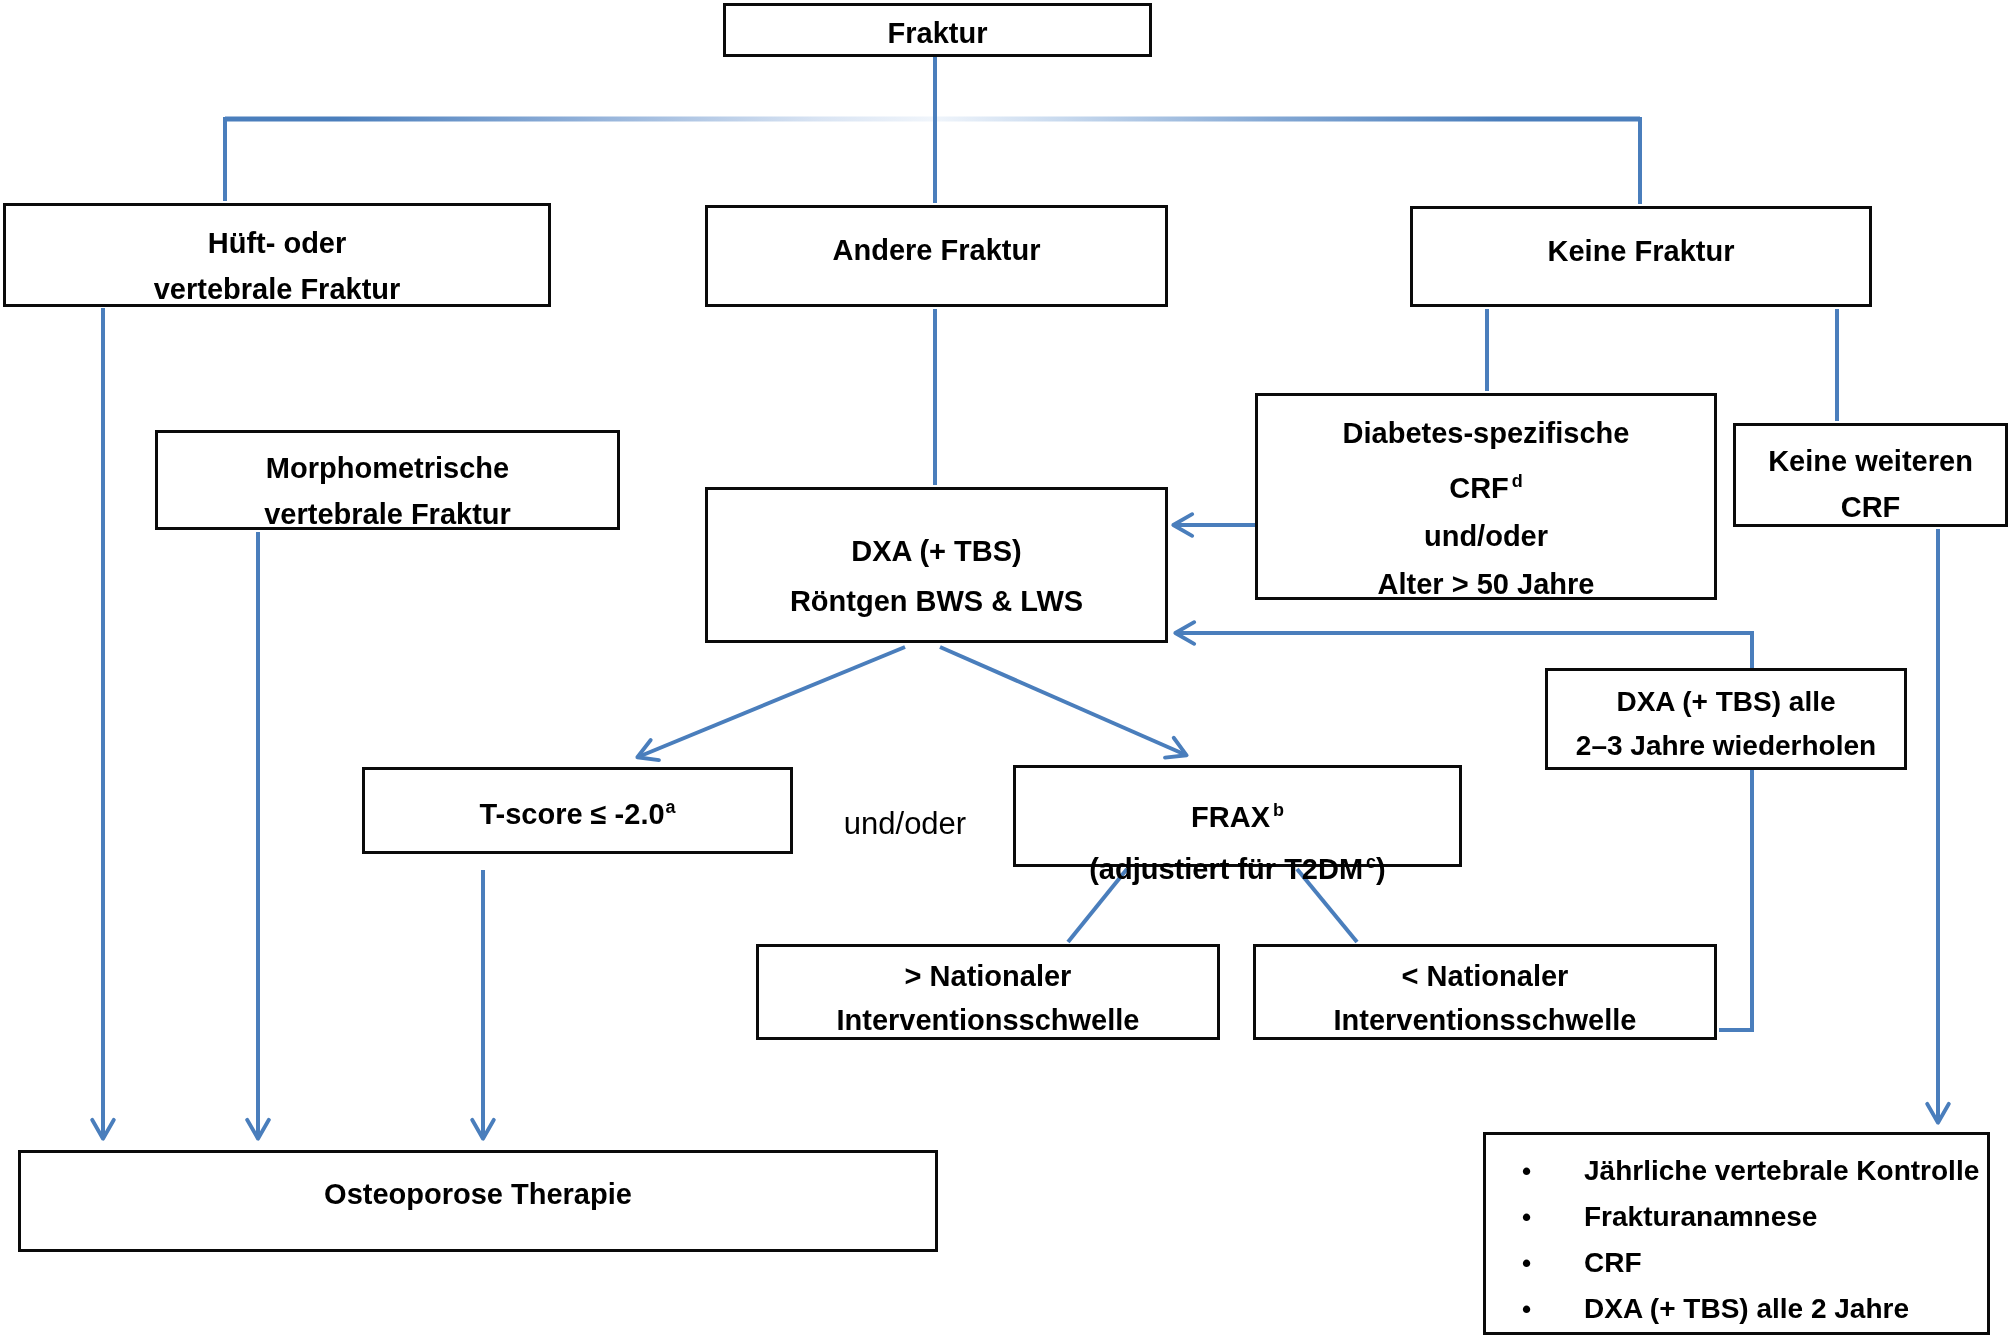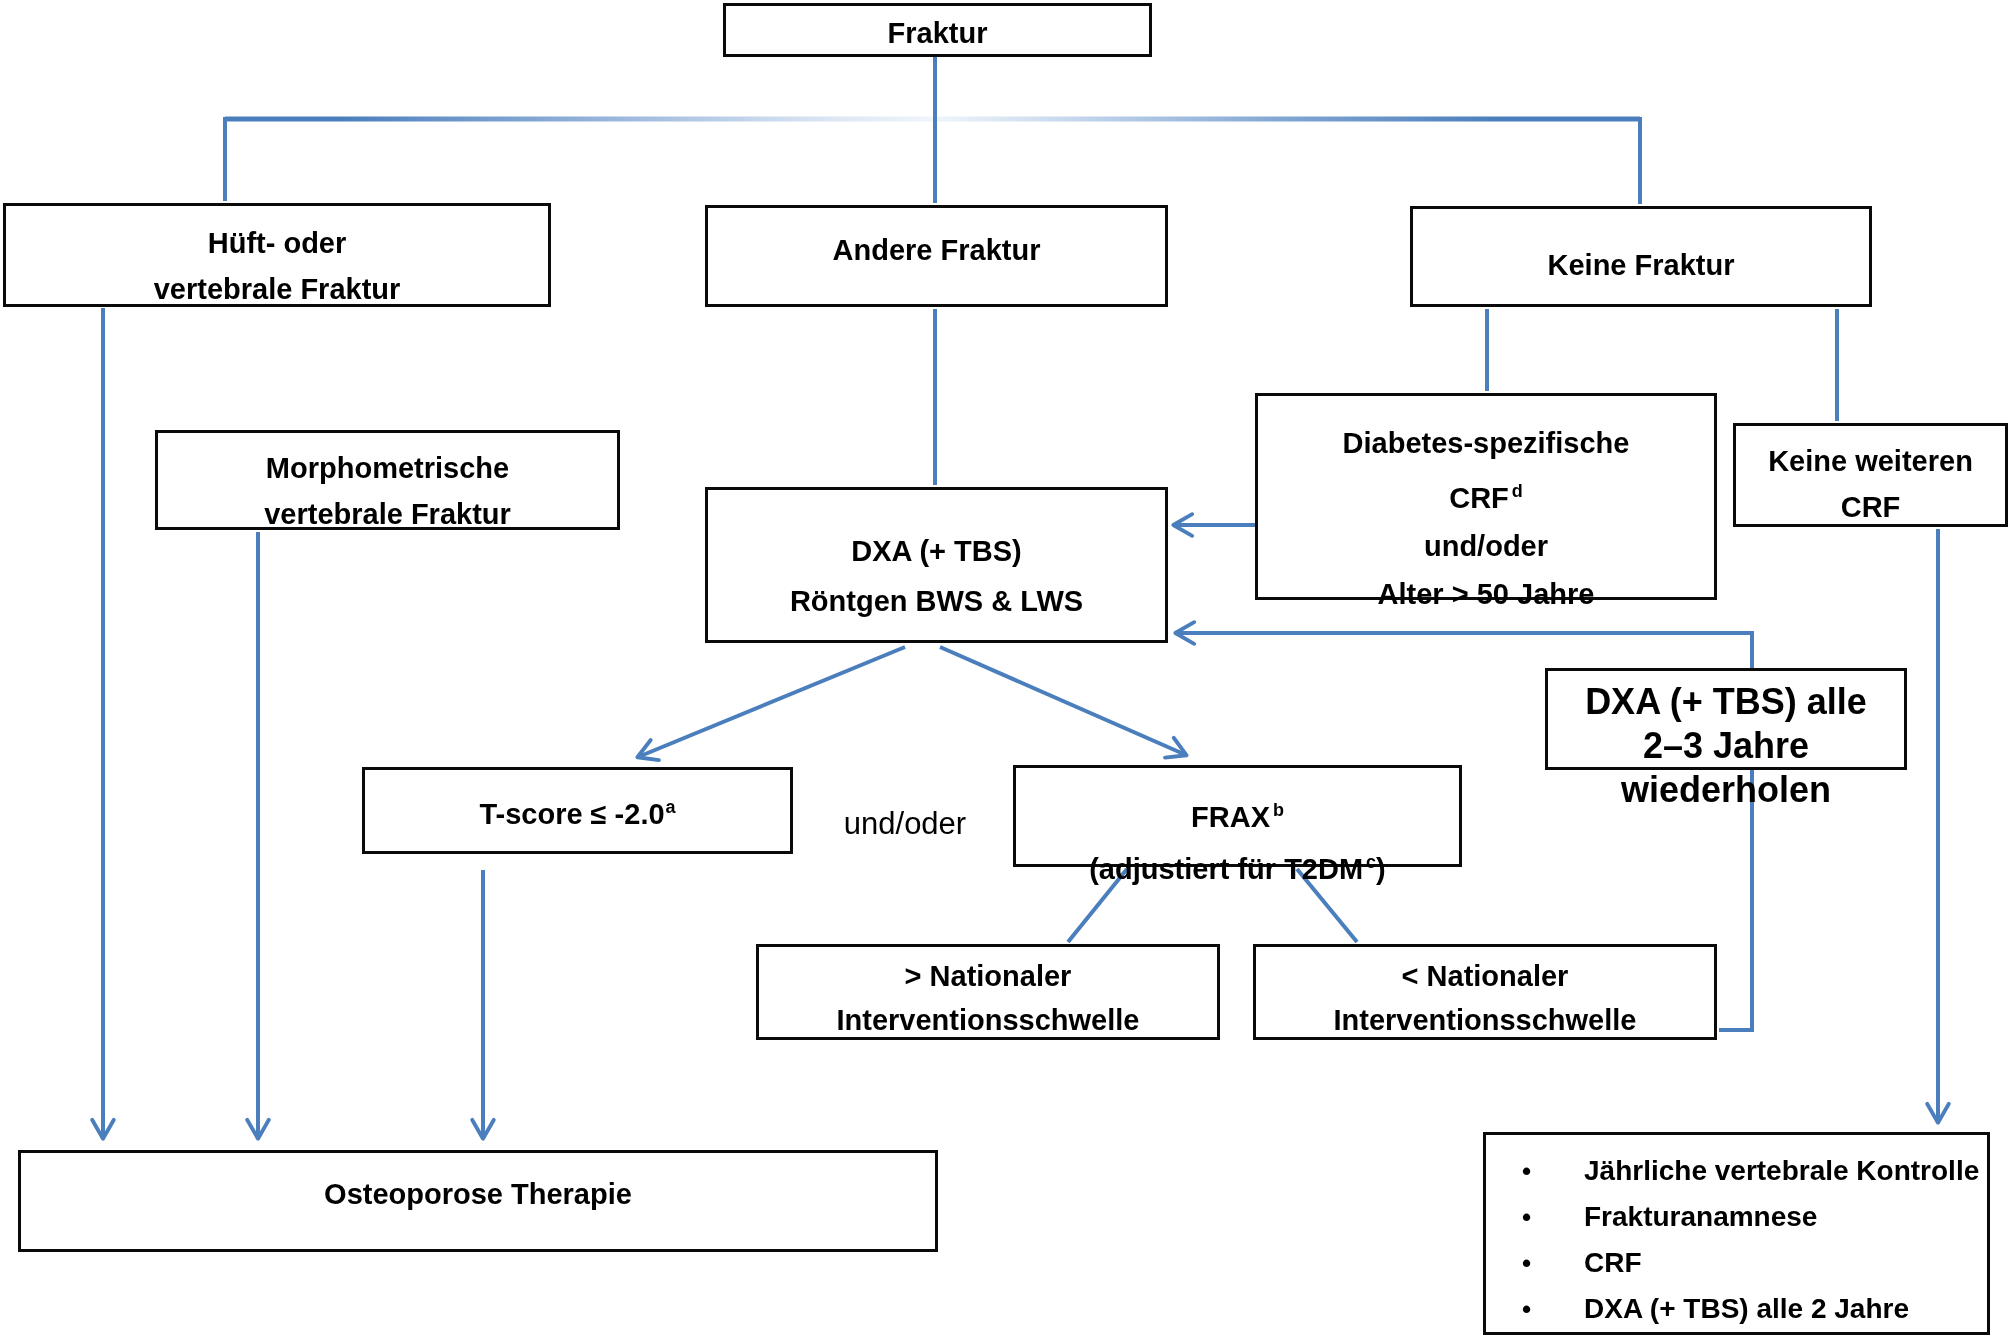--- a/index.html
+++ b/index.html
@@ -95,47 +95,47 @@
 
   <div class="node" style="left:3px;top:203px;width:548px;height:104px;padding-top:14px;line-height:46px;">
     <span class="ln">Hüft- oder</span>
     <span class="ln">vertebrale Fraktur</span>
   </div>
 
   <div class="node" style="left:705px;top:205px;width:463px;height:102px;padding-top:22px;line-height:40px;">
     <span class="ln">Andere Fraktur</span>
   </div>
 
-  <div class="node" style="left:1410px;top:206px;width:462px;height:101px;padding-top:36px;line-height:40px;">
+  <div class="node" style="left:1410px;top:206px;width:462px;height:101px;padding-top:22px;line-height:40px;">
     <span class="ln">Keine Fraktur</span>
   </div>
 
   <div class="node" style="left:155px;top:430px;width:465px;height:100px;padding-top:12px;line-height:46px;">
     <span class="ln">Morphometrische</span>
     <span class="ln">vertebrale Fraktur</span>
   </div>
 
   <div class="node" style="left:705px;top:487px;width:463px;height:156px;padding-top:36px;line-height:50px;">
     <span class="ln">DXA (+ TBS)</span>
     <span class="ln">Röntgen BWS &amp; LWS</span>
   </div>
 
-  <div class="node" style="left:1255px;top:393px;width:462px;height:207px;padding-top:23px;line-height:48px;">
+  <div class="node" style="left:1255px;top:393px;width:462px;height:207px;padding-top:13px;line-height:48px;">
     <span class="ln">Diabetes-spezifische</span>
     <span class="ln"><span>CRF</span><sup>d</sup></span>
     <span class="ln">und/oder</span>
     <span class="ln">Alter &gt; 50 Jahre</span>
   </div>
 
   <div class="node" style="left:1733px;top:423px;width:275px;height:104px;padding-top:12px;line-height:46px;">
     <span class="ln">Keine weiteren</span>
     <span class="ln">CRF</span>
   </div>
 
-  <div class="node" style="left:1545px;top:668px;width:362px;height:102px;padding-top:9px;line-height:44px;font-size:36px;">
+  <div class="node" style="left:1545px;top:668px;width:362px;height:102px;padding-top:9px;line-height:44px;font-size:28px;">
     <span class="ln">DXA (+ TBS) alle</span>
     <span class="ln">2–3 Jahre wiederholen</span>
   </div>
 
   <div class="node" style="left:362px;top:767px;width:431px;height:87px;padding-top:17px;line-height:40px;">
     <span class="ln"><span>T-score ≤ -2.0</span><sup style="margin-left:1px;">a</sup></span>
   </div>
 
   <div class="freetext" style="left:800px;top:806px;width:210px;">und/oder</div>
 

